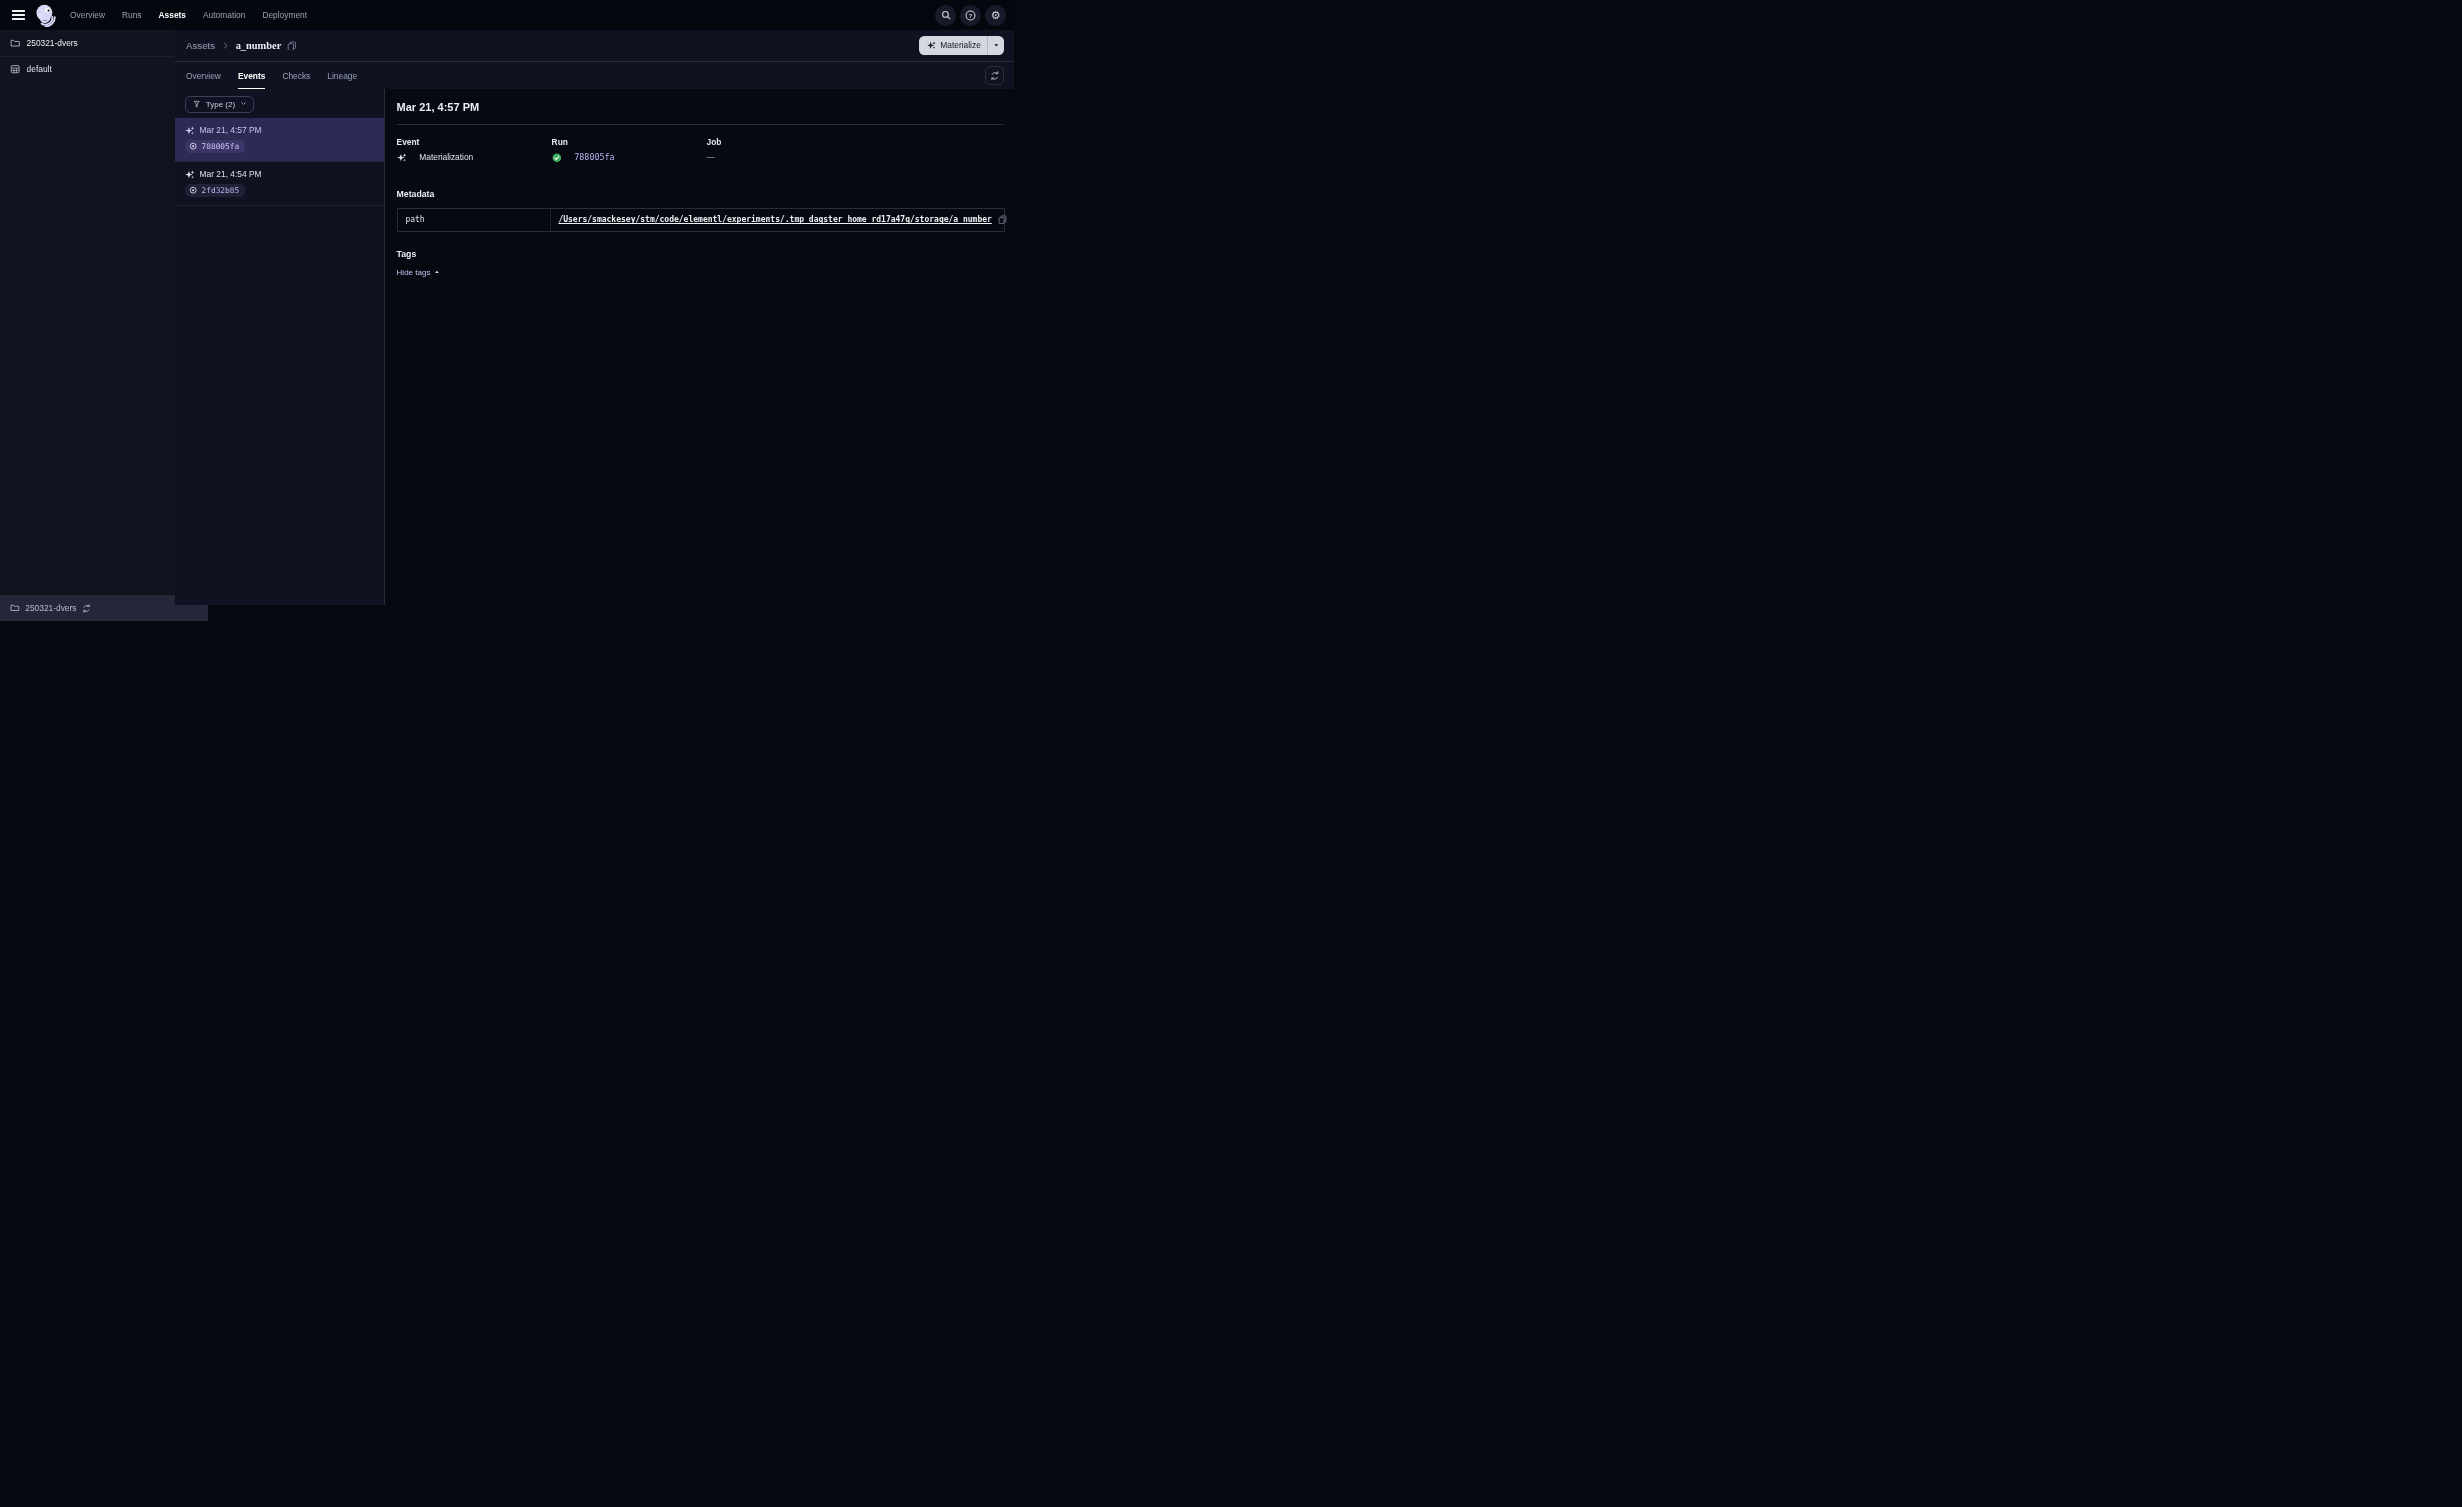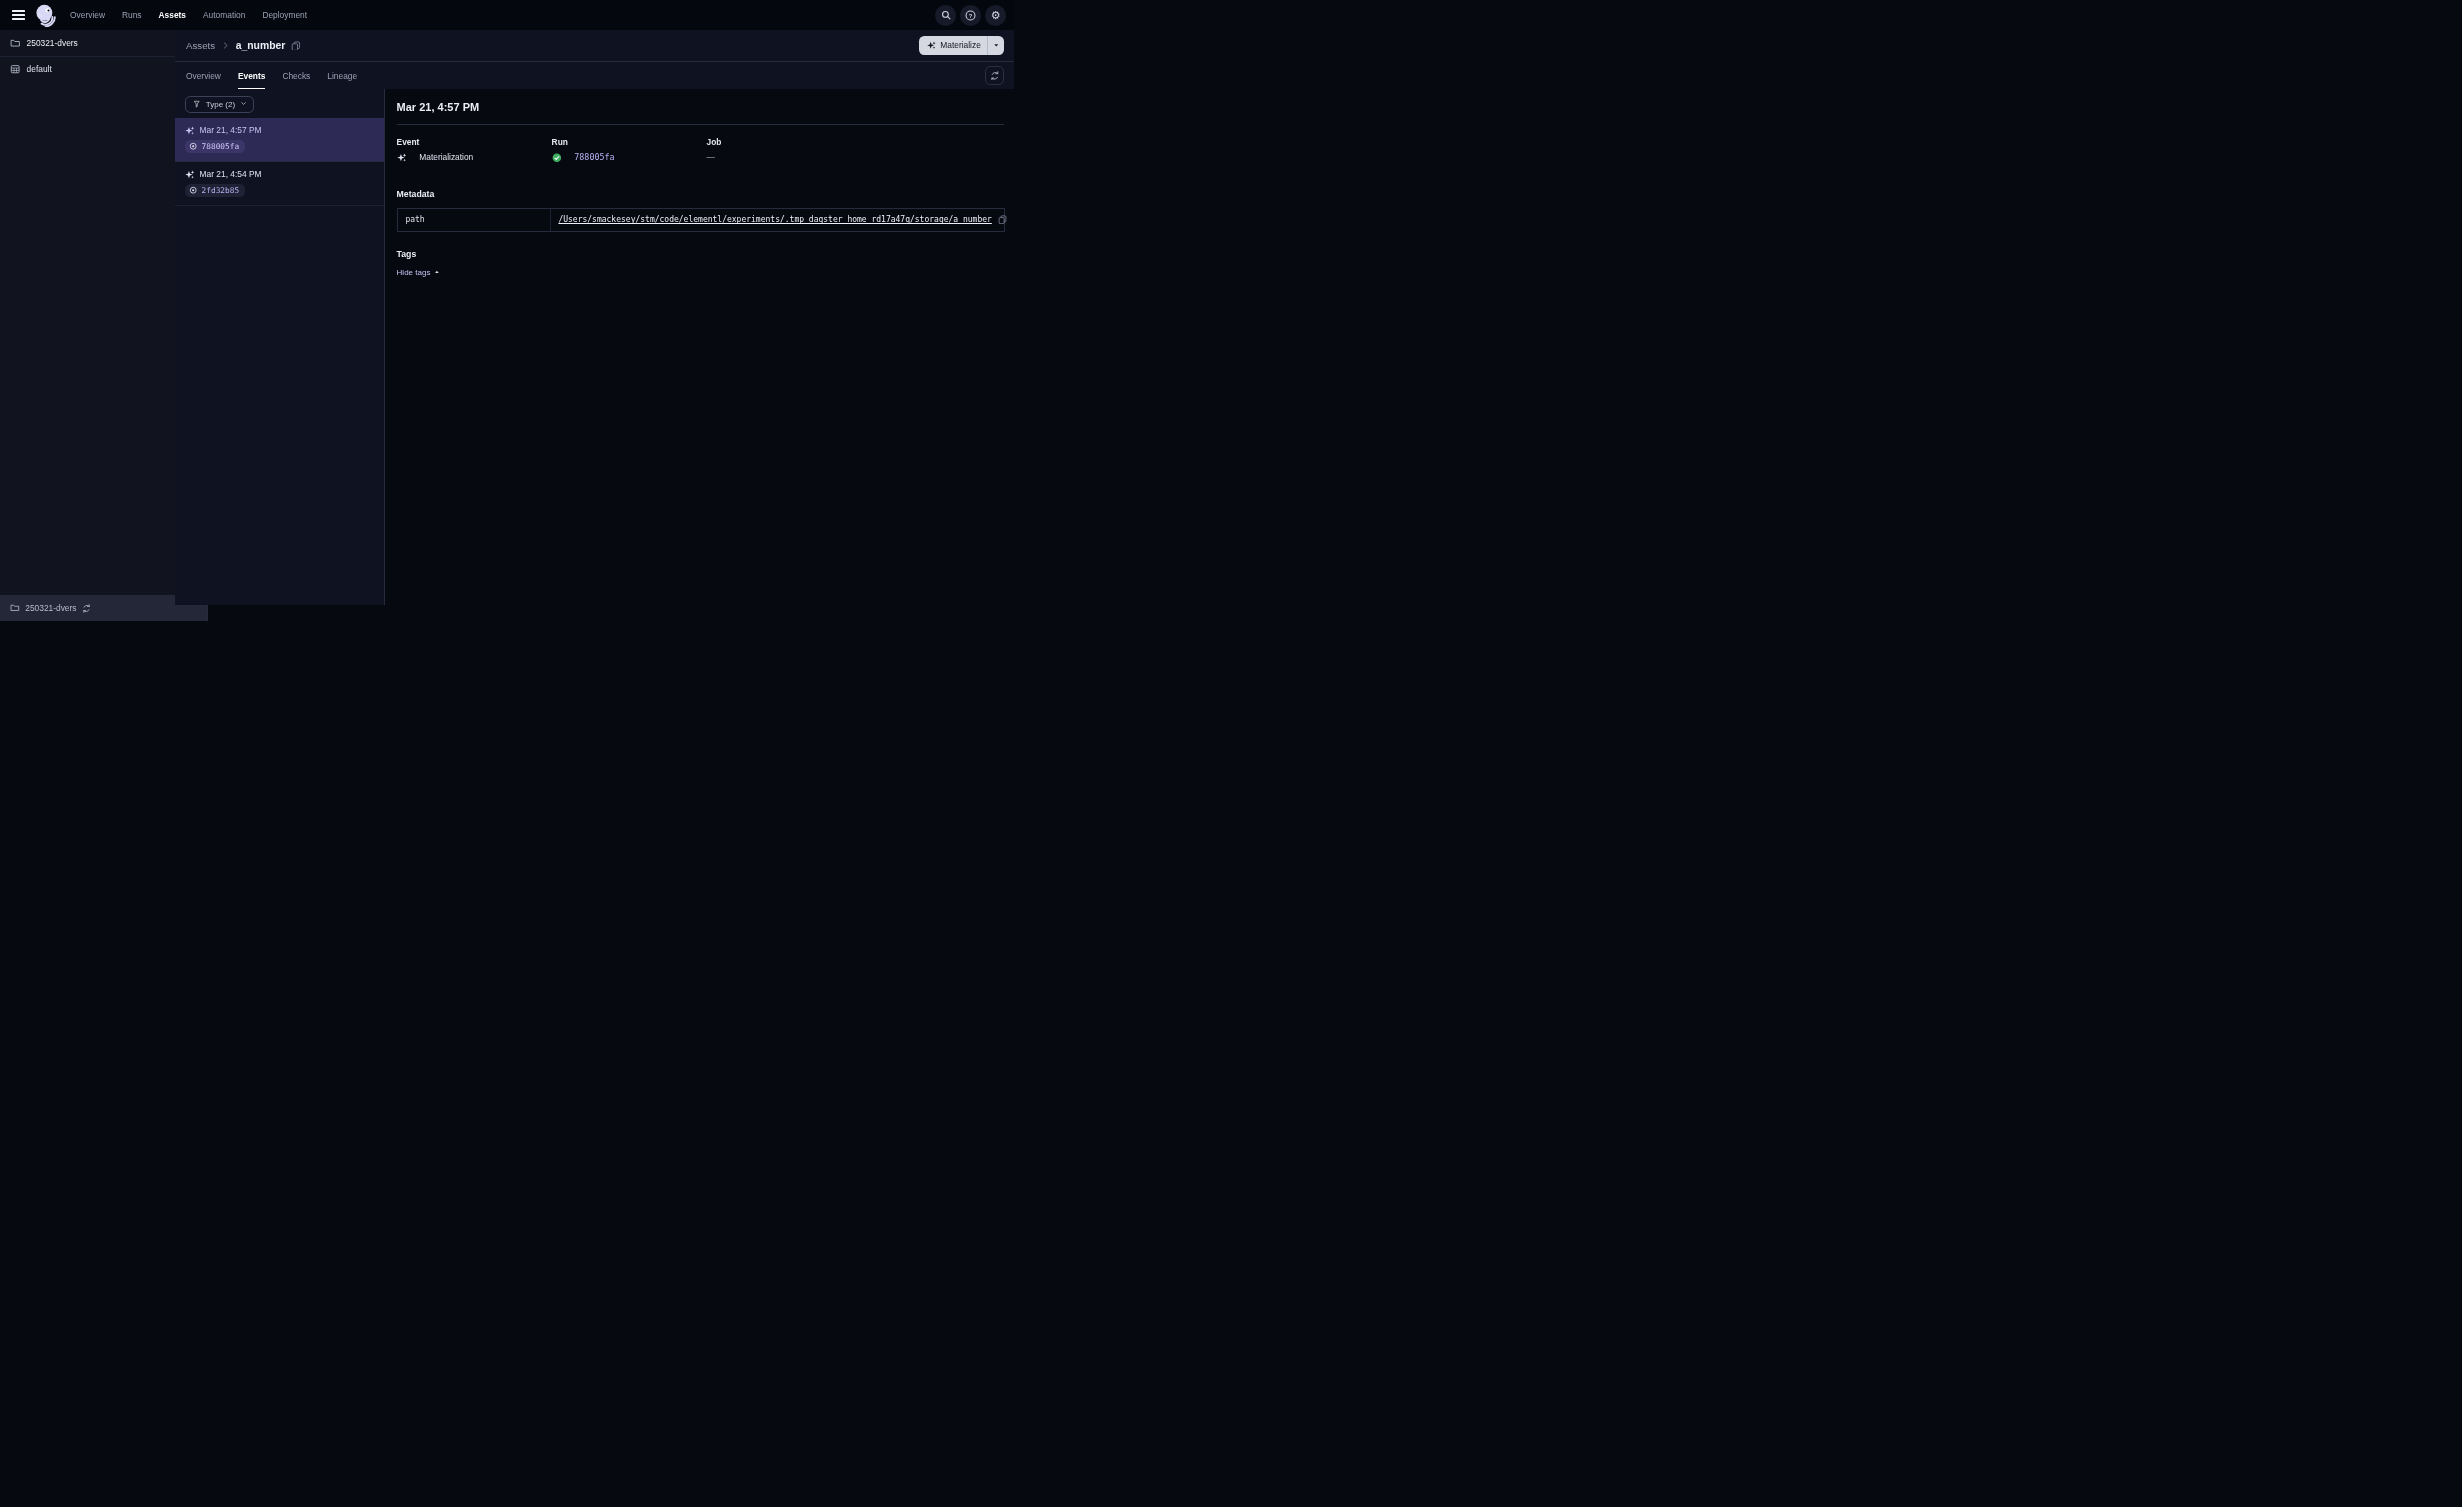--- a/index.html
+++ b/index.html
@@ -65,21 +65,21 @@
     display:flex;align-items:center;gap:5.2px;padding:0 10.4px;color:#b6bcc9;}
   .side-footer .label{font-size:8.4px;}
   .side-icon{color:var(--icon-gray);display:flex;}
 
   
   .band{position:absolute;top:30px;left:175px;right:0;height:60px;background:var(--bg-band);}
   .crumb-row{height:32px;display:flex;align-items:center;padding:0 9.7px 0 11px;
     border-bottom:0.6px solid var(--divider);}
   .crumb-root{font-size:9.7px;color:var(--txt-gray);cursor:pointer;}
   .crumb-sep{margin:0 5.8px;color:#6e7487;display:flex;}
-  .crumb-current{font-size:10.4px;font-weight:700;color:var(--txt-white);}
+  .crumb-current{font-size:10.4px;font-weight:700;color:var(--txt-white);font-family:Liberation Serif, serif;}
   .copy-btn{margin-left:5.8px;color:#8a90a5;display:flex;cursor:pointer;}
   .materialize{margin-left:auto;height:19.4px;background:var(--btn-light);border-radius:5.2px;
     display:flex;align-items:center;cursor:pointer;color:var(--btn-dark-text);}
   .materialize .main-part{display:flex;align-items:center;gap:4.5px;padding:0 6.5px 0 7.8px;}
   .materialize .label{font-size:8.4px;font-weight:500;}
   .materialize .caret-part{width:17px;height:19.4px;display:flex;align-items:center;justify-content:center;
     border-left:0.6px solid #b5b8c6;}
   .tabs-row{height:28px;display:flex;align-items:stretch;padding:0 9.7px 0 11px;
     border-bottom:0.6px solid var(--divider);position:relative;}
   .tab{font-size:8.4px;color:var(--txt-gray);display:flex;align-items:center;margin-right:17px;
@@ -118,21 +118,21 @@
   .dash{color:var(--txt-gray);}
   .section-heading{font-size:8.7px;font-weight:700;color:var(--txt-white);}
   .meta-heading{margin-top:27px;}
   .kv-table{margin-top:8.4px;border:0.6px solid var(--divider);width:608px;}
   .kv-row{display:flex;border-bottom:0.6px solid var(--divider-soft);position:relative;}
   .kv-row:last-child{border-bottom:none;}
   .kv-key{width:153px;flex:none;padding:5.8px 7.8px;font-size:8px;color:var(--txt-light);
     border-right:0.6px solid var(--divider-soft);display:flex;align-items:center;}
   .kv-val{flex:1;padding:5.8px 7.8px;font-size:8px;color:var(--txt-light);display:flex;align-items:center;gap:5.2px;}
   .meta-row{min-height:22px;}
-  .path-link{color:#eef0f6;text-decoration:underline;cursor:pointer;}
+  .path-link{color:#eef0f6;text-decoration:underline;cursor:pointer;font-weight:bold;}
   .tags-heading{margin-top:17px;}
   .kv-row.highlight{box-shadow:0 0 0 1.3px var(--accent);z-index:2;}
   .hash-val{font-family:"Liberation Sans",sans-serif;font-size:8.4px;}
   .hide-tags{margin-top:9px;display:inline-flex;align-items:center;gap:3.2px;font-size:8px;
     color:var(--lavender);cursor:pointer;}
   .hide-tags .tri{color:#d7dbe6;display:flex;}
 
   svg{display:block;}
 </style>
 </head>

